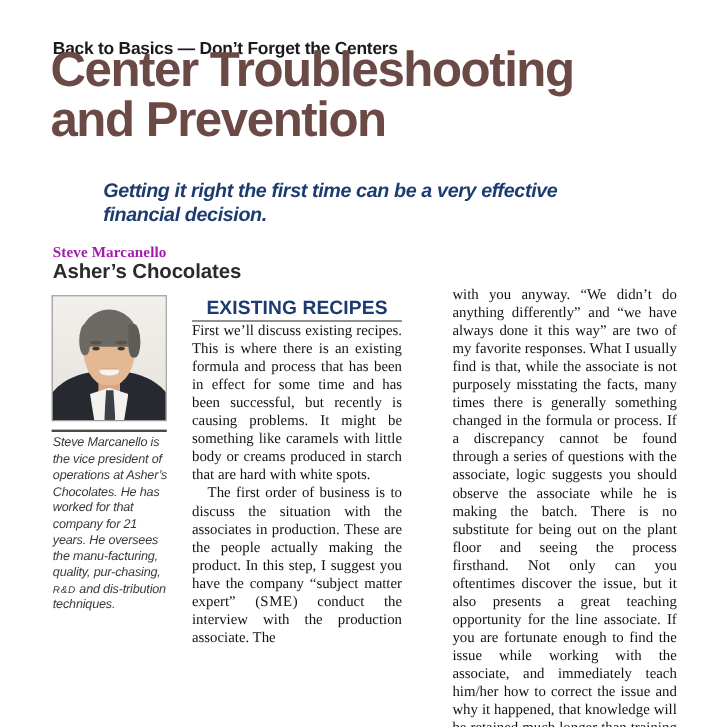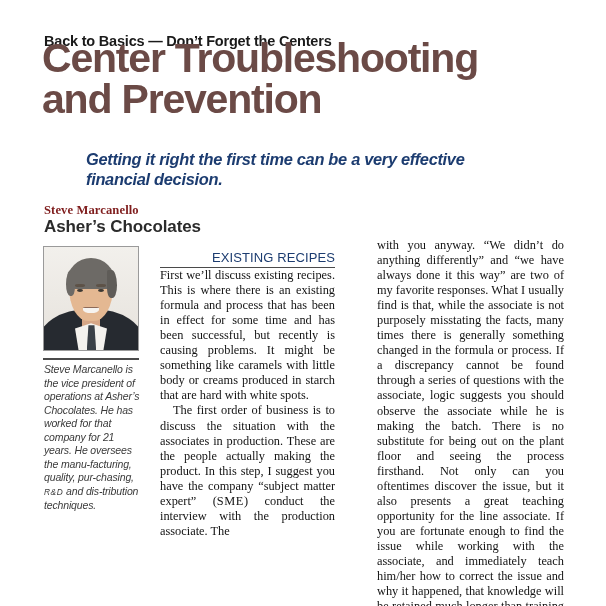--- a/index.html
+++ b/index.html
@@ -55,21 +55,21 @@
     color: #1c3c70;
     margin-left: 42px;
   }
   .byline-name {
     position: absolute;
     left: 44px;
     top: 203px;
     font-family: "Liberation Serif", serif;
     font-weight: bold;
     font-size: 12.6px;
-    color: #7f1d1d;
+    color: #a21caf;
     letter-spacing: 0.1px;
   }
   .byline-org {
     position: absolute;
     left: 44px;
     top: 217px;
     font-family: "Liberation Sans", sans-serif;
     font-size: 17px;
     color: #2b2b2b;
     letter-spacing: -0.1px;
@@ -253,29 +253,29 @@
     font-family: "Liberation Serif", serif;
     font-size: 36.5px;
     line-height: 29px;
     padding: 2px 1px 0 0;
     font-weight: normal;
     color: #121212;
   }
 
   .sechead {
     font-family: "Liberation Sans", sans-serif;
-    font-weight: normal;
-    font-size: 13px;
+    font-weight: bold;
+    font-size: 16px;
     letter-spacing: 0.1px;
     color: #1c3c70;
     margin: 12px 0 0 0;
     padding-bottom: 2px;
     border-bottom: 1.5px solid #4a4a4a;
     display: block;
-    text-align: right;
+    text-align: center;
   }
   .after-head { margin-top: 5px; }
 
   .sc {
     font-variant: small-caps;
     letter-spacing: 0.6px;
   }
 </style>
 </head>
 <body>

